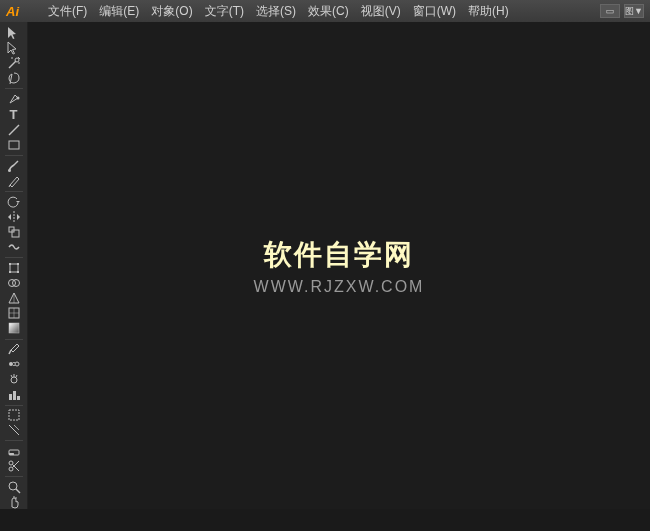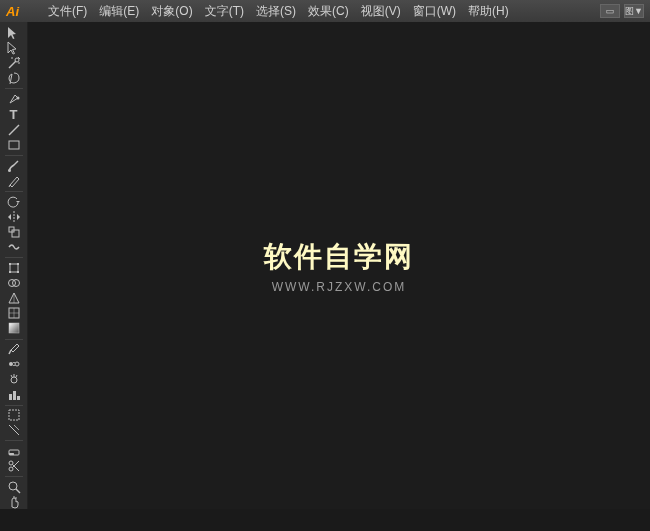--- a/index.html
+++ b/index.html
@@ -116,21 +116,21 @@
     }
     #watermark-title {
       color: #fef9c3;
       font-size: 28px;
       font-weight: bold;
       letter-spacing: 2px;
       display: block;
     }
     #watermark-url {
       color: #999999;
-      font-size: 12px;
+      font-size: 16px;
       letter-spacing: 2px;
       display: block;
       margin-top: 4px;
     }
   </style>
 </head>
 <body>
 
 <div id="titlebar">
   <span id="ai-logo">Ai</span>

